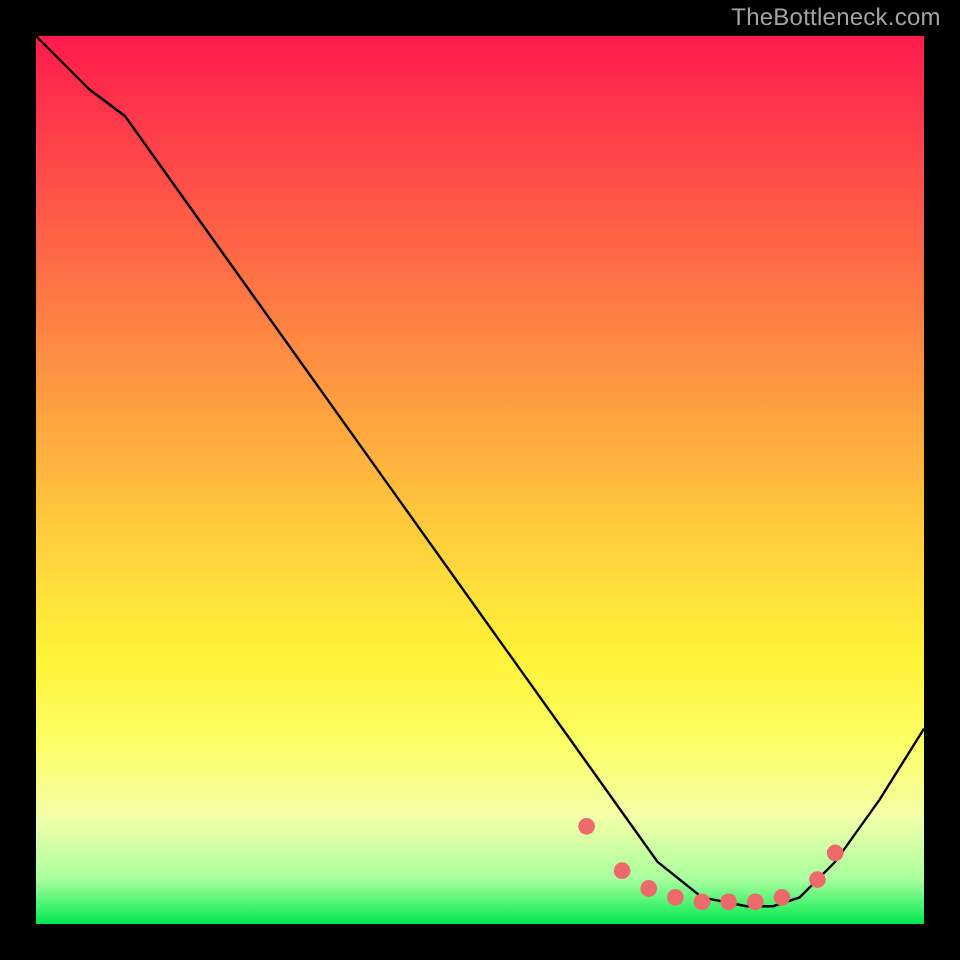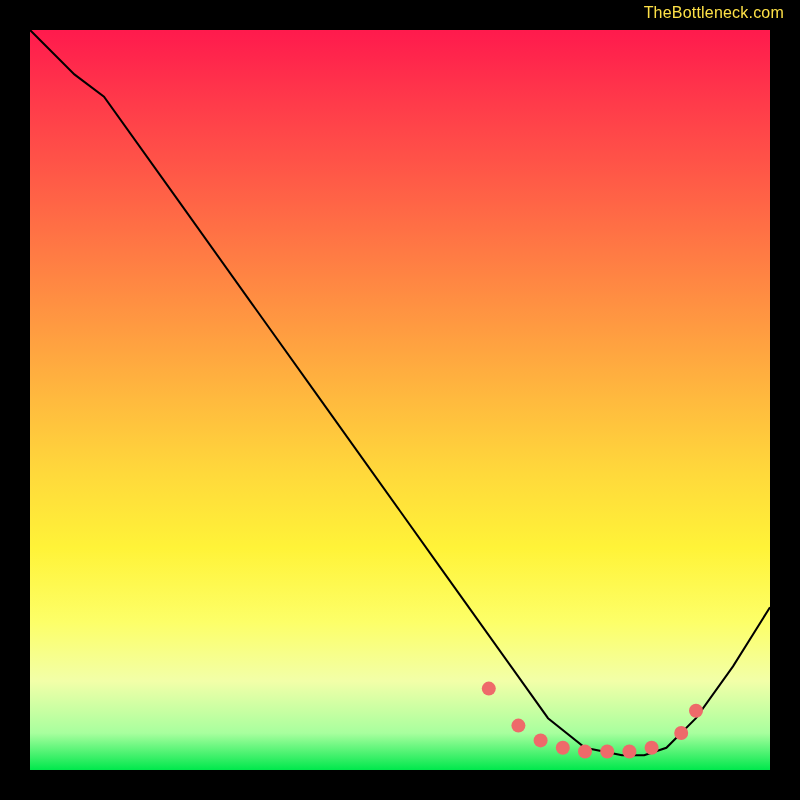--- a/index.html
+++ b/index.html
@@ -42,22 +42,22 @@
   .curve {
     position: absolute;
     top: 0; left: 0;
     width: 740px; height: 740px;
     overflow: visible;
   }
   .attribution {
     position: absolute;
     top: 4px;
     right: 16px;
-    color: #fde047;
-    font-size: 16px;
+    color: #a3a3a3;
+    font-size: 20px;
     font-weight: 500;
     letter-spacing: 0.2px;
     user-select: none;
   }
 </style>
 </head>
 <body>
 
 <div class="frame">
 

